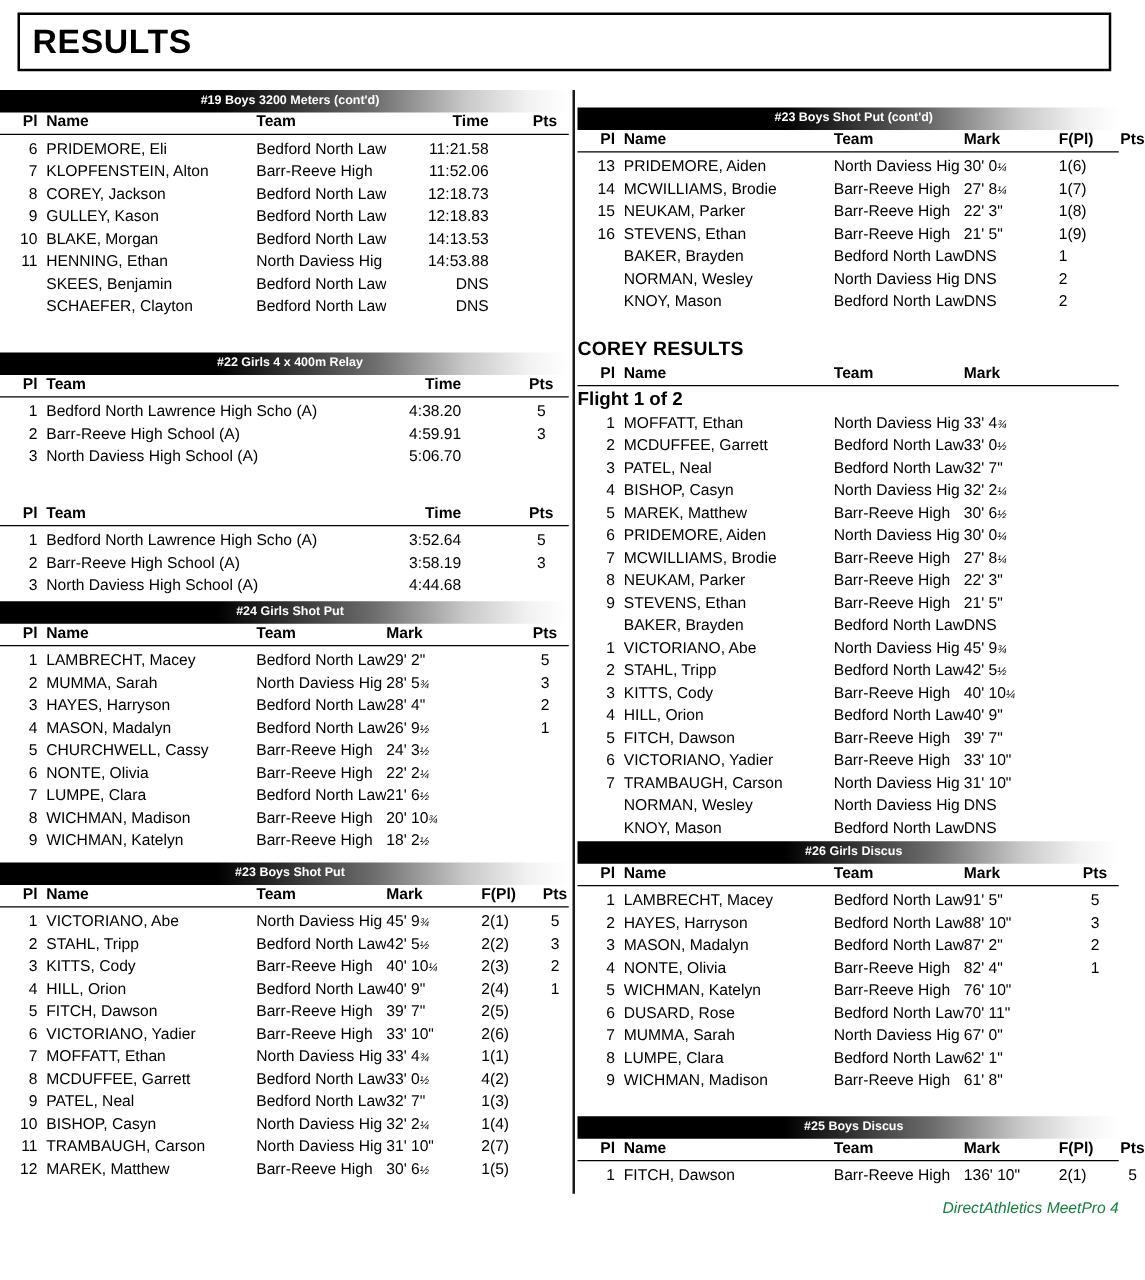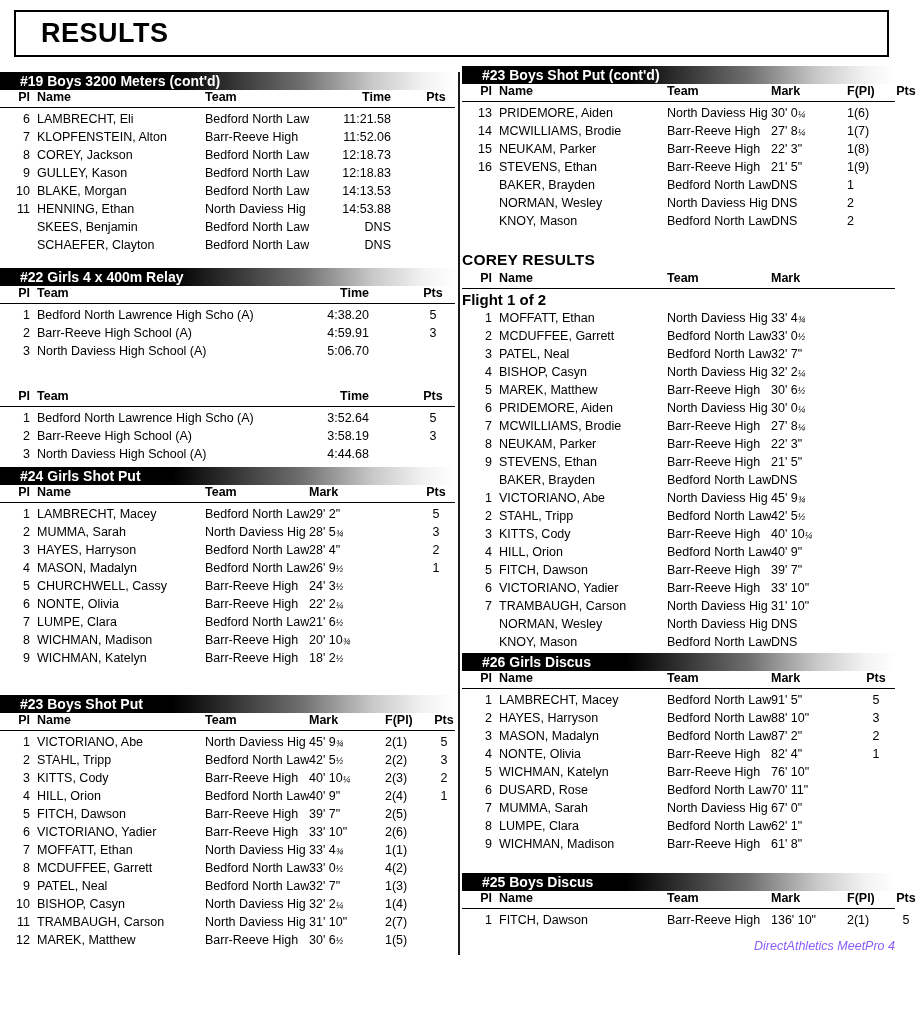--- a/index.html
+++ b/index.html
@@ -7,32 +7,32 @@
     position:relative;width:916px;height:1024px;background:#fff;
     font-family:"Liberation Sans","DejaVu Sans",sans-serif;color:#000;
     overflow:hidden;
   }
   
   #results-box{
     position:absolute;left:14px;top:10px;width:871px;height:43px;
     border:2.5px solid #000;display:flex;align-items:center;
   }
   #results-box h1{
-    margin:0;padding-left:25px;font-size:27px;font-weight:bold;letter-spacing:.5px;
+    margin:0;padding-left:10px;font-size:27px;font-weight:bold;letter-spacing:.5px;
   }
   
   #col-left{position:absolute;left:0;top:64px;width:455px;}
   #col-right{position:absolute;left:462px;top:66px;width:433px;}
   #divider{position:absolute;left:458px;top:72px;width:2px;height:883px;background:#1a1a1a;}
   
   .section{width:100%;}
   .bar{
-    height:18px;line-height:18px;padding-left:20px;box-sizing:border-box;
+    height:18px;line-height:18px;padding-left:9px;box-sizing:border-box;
     background:linear-gradient(90deg,#000 0%,#000 38%,#6e6e6e 66%,#c9c9c9 82%,#f2f2f2 93%,#fff 100%);
-    color:#fff;font-weight:bold;font-size:14px;white-space:nowrap;overflow:hidden;
+    color:#fff;font-weight:bold;font-size:10px;white-space:nowrap;overflow:hidden;text-align:center;
   }
   .plain-heading{
     height:22px;line-height:22px;font-size:15.5px;font-weight:bold;letter-spacing:.2px;
   }
   .hdr-row{
     display:flex;height:17px;font-weight:bold;font-size:12.5px;
     border-bottom:1.8px solid #000;margin-bottom:2px;
   }
   .row{display:flex;align-items:center;height:18px;font-size:12.5px;white-space:nowrap;}
   .group-label{height:18px;line-height:18px;font-size:15px;font-weight:bold;}
@@ -45,30 +45,30 @@
   .c-mark{width:78px;}
   .t-fpl .c-mark{width:74px;}
   .c-fpl{width:40px;padding-left:2px;}
   .c-pts{width:38px;margin-left:auto;text-align:center;}
   .t-relay .c-name{width:246px;}
   .t-relay .c-time{width:86px;}
   .t-relay .c-pts{width:44px;}
   .frac{font-size:9px;font-style:italic;}
   
   .sec-boys-3200-contd{margin-top:8px;}
-  .sec-girls-4x400-relay{margin-top:14px;}
+  .sec-girls-4x400-relay{margin-top:28px;}
   .sec-boys-4x400-relay{margin-top:29px;}
   .sec-girls-shot-put{margin-top:4px;}
-  .sec-boys-shot-put{margin-top:28px;}
-  .sec-boys-shot-put-contd{margin-top:0;}
+  .sec-boys-shot-put{margin-top:9px;}
+  .sec-boys-shot-put-contd{margin-top:20px;}
   .sec-flight-results{margin-top:19px;}
   .sec-girls-discus{margin-top:2px;}
   .sec-boys-discus{margin-top:20px;}
   #footer-credit{
-    margin-top:10px;text-align:right;font-size:12.5px;font-style:italic;color:#8b5cf6;
+    margin-top:10px;text-align:right;font-size:12.5px;font-style:italic;color:#15803d;
   }
 </style>
 </head>
 <body>
 
 <div id="page">
   <div id="results-box">
     <h1>RESULTS</h1>
   </div>
   <div id="divider"></div>
@@ -77,21 +77,21 @@
         <div class="bar">#19 Boys 3200 Meters (cont'd)</div>
         <div class="hdr-row">
           <span class="cell c-pl">Pl</span>
           <span class="cell c-name">Name</span>
           <span class="cell c-team">Team</span>
           <span class="cell c-time">Time</span>
           <span class="cell c-pts">Pts</span>
         </div>
         <div class="row">
           <span class="cell c-pl">6</span>
-          <span class="cell c-name">LAMBRECHT, Eli</span>
+          <span class="cell c-name">PRIDEMORE, Eli</span>
           <span class="cell c-team">Bedford North Law</span>
           <span class="cell c-time">11:21.58</span>
           <span class="cell c-pts"></span>
         </div>
         <div class="row">
           <span class="cell c-pl">7</span>
           <span class="cell c-name">KLOPFENSTEIN, Alton</span>
           <span class="cell c-team">Barr-Reeve High</span>
           <span class="cell c-time">11:52.06</span>
           <span class="cell c-pts"></span>

